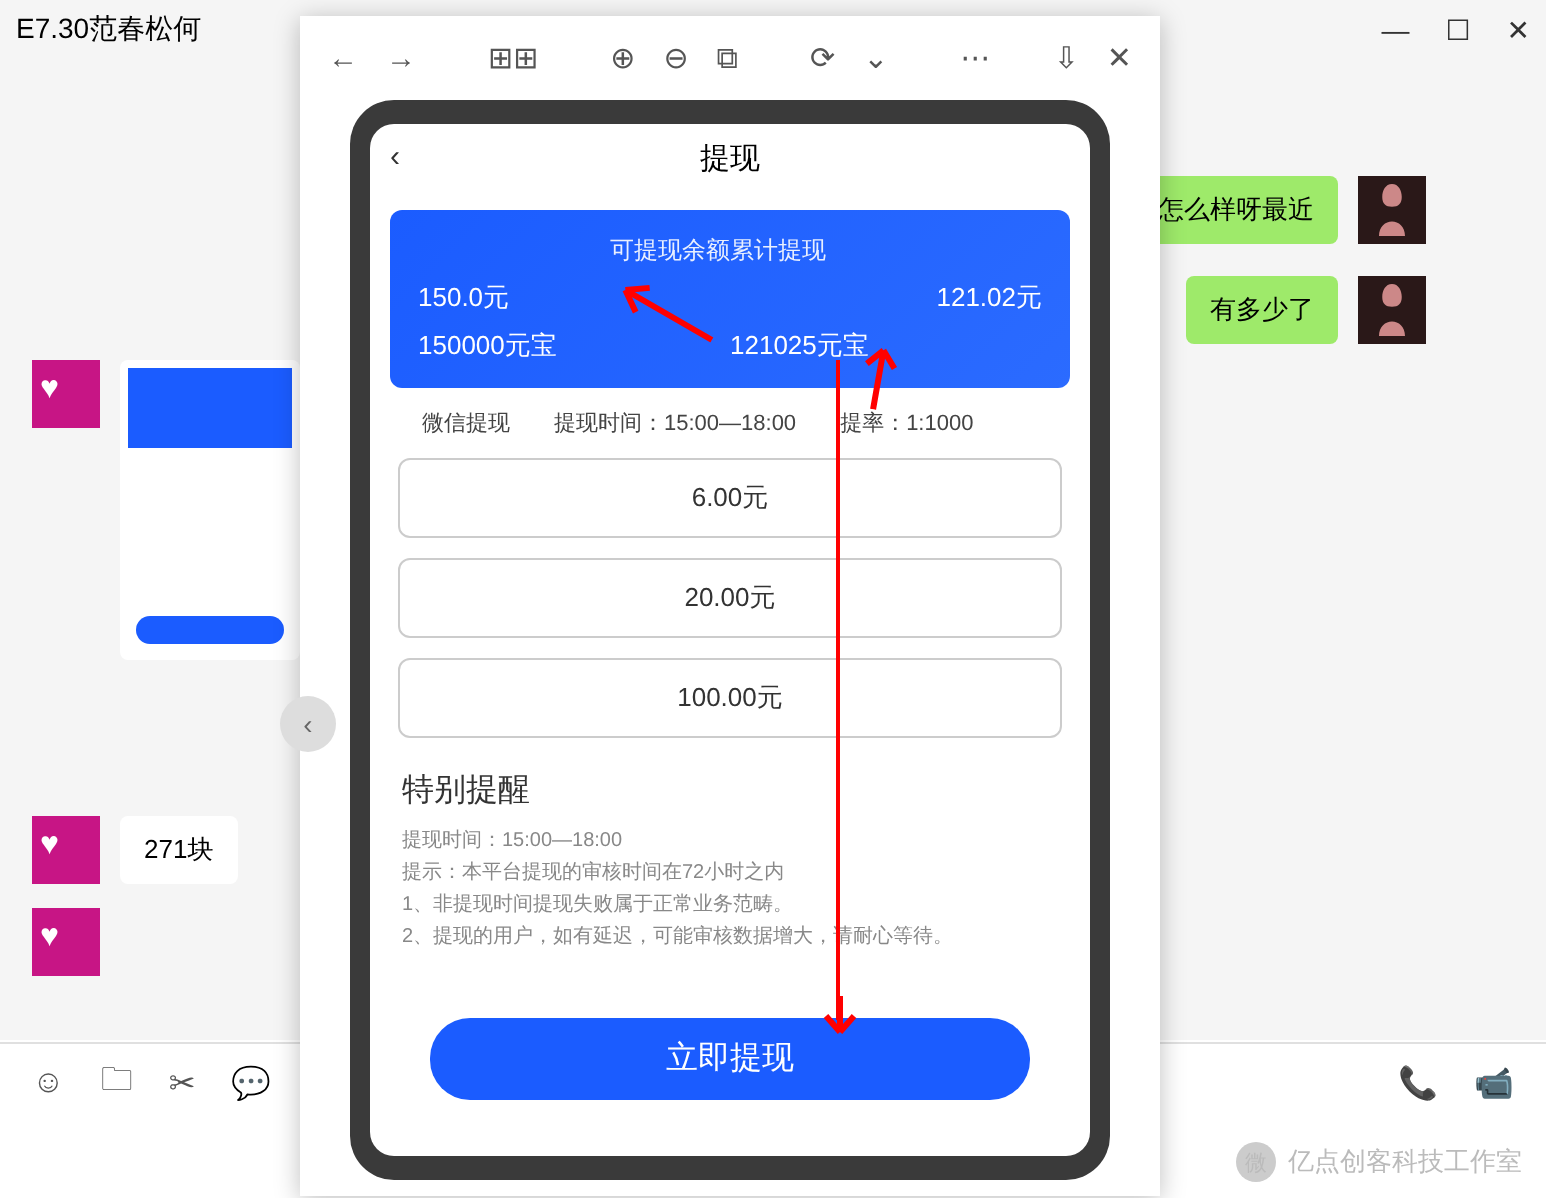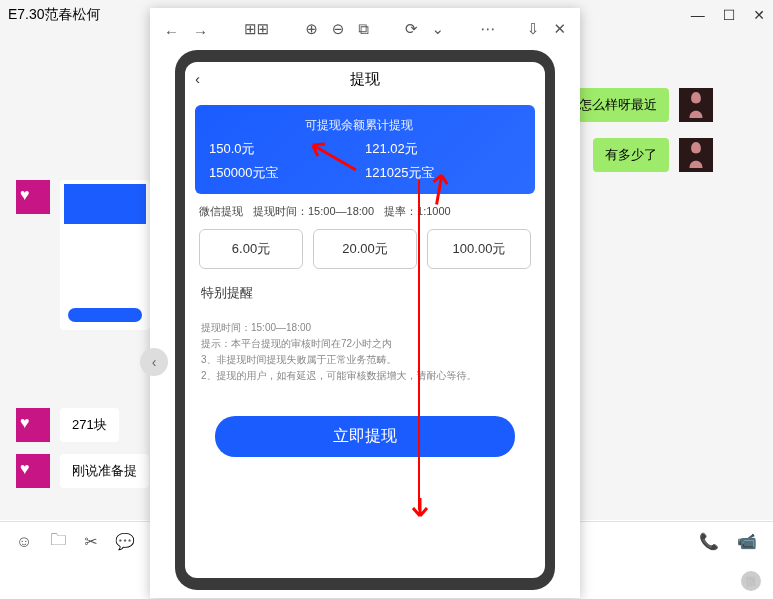--- a/index.html
+++ b/index.html
@@ -28,25 +28,25 @@
 .viewer-tb{height:42px;display:flex;align-items:center;gap:14px;padding:0 14px;color:#555}
 .viewer-tb .sp{width:8px}
 .viewer-tb span{font-size:15px;cursor:pointer}
 .viewer-body{position:relative;width:380px;height:540px;margin:0 auto;background:#3a3a3a;border-radius:22px;padding:12px 10px}
 .phone-screen{width:100%;height:100%;background:#fff;border-radius:12px;overflow:hidden;position:relative}
 .ps-title{text-align:center;font-size:15px;padding:8px 0;color:#000;position:relative}
 .ps-title .back{position:absolute;left:10px;top:8px;color:#333}
 .blue-card{margin:8px 10px 0;background:linear-gradient(135deg,#1b5cff,#2b6bff);border-radius:6px;padding:12px 14px;color:#fff;display:grid;grid-template-columns:1fr 1fr;gap:6px 0;font-size:12px}
 .blue-card .lbl{opacity:.9}
 .blue-card .val{font-size:13px}
-.info-line{display:flex;gap:10px;padding:10px 14px;font-size:11px;color:#444}
-.amt-grid{display:grid;grid-template-columns:1fr 1fr 1fr;gap:10px;padding:0 14px}
+.info-line{display:flex;gap:22px;padding:10px 26px;font-size:11px;color:#444}
+.amt-grid{display:grid;grid-template-columns:1fr;gap:10px;padding:0 14px}
 .amt{border:1px solid #ccc;border-radius:6px;text-align:center;padding:10px 0;font-size:13px;color:#333}
 .notice{padding:14px 16px;font-size:10px;color:#888;line-height:1.6}
-.notice .hd{color:#333;font-size:13px;margin-bottom:16px}
+.notice .hd{color:#333;font-size:16px;margin-bottom:4px}
 .withdraw-btn{margin:18px 30px 0;background:#1b5cff;color:#fff;text-align:center;padding:10px 0;border-radius:20px;font-size:16px}
 .nav-prev{position:absolute;left:-10px;top:340px;width:28px;height:28px;border-radius:50%;background:#ddd;display:flex;align-items:center;justify-content:center;color:#666;font-size:14px}
 .arrow{position:absolute;pointer-events:none}
 .arrow.a1{left:300px;top:140px;transform:rotate(210deg)}
 .arrow.a2{left:420px;top:170px;transform:rotate(280deg)}
 .longline{position:absolute;left:418px;top:180px;width:2px;height:330px;background:red}
 .watermark{position:absolute;right:12px;bottom:8px;display:flex;align-items:center;gap:6px;color:#bbb;font-size:13px}
 .watermark .logo{width:20px;height:20px;border-radius:50%;background:#ccc;display:flex;align-items:center;justify-content:center;font-size:11px}
 </style>
 </head>
@@ -90,21 +90,20 @@
     </div>
   </div>
 
   <div class="msg-in" style="top:378px">
     <div class="avatar"></div>
     <div class="bubble">271块</div>
   </div>
 
   <div class="msg-in" style="top:424px">
     <div class="avatar"></div>
-    <div class="bubble">刚说准备提</div>
   </div>
 
 </div>
 
 <div class="toolbar-bottom">
   <span>☺</span>
   <span>🗀</span>
   <span>✂</span>
   <span>💬</span>
   <div class="right">
@@ -137,52 +136,53 @@
   <div class="viewer-body">
     <div class="phone-screen">
       <div class="ps-title">
         <span class="back">‹</span>
         <span>提现</span>
       </div>
       <div class="blue-card">
         <div class="lbl" style="text-align:right">可提现余额</div>
         <div class="lbl">累计提现</div>
         <div class="val">150.0元</div>
-        <div class="val" style="">121.02元</div>
+        <div class="val" style="text-align:right">121.02元</div>
         <div class="val">150000元宝</div>
         <div class="val" style="">121025元宝</div>
       </div>
       <div class="info-line">
         <span>微信提现</span>
         <span>提现时间：15:00—18:00</span>
         <span>提率：1:1000</span>
       </div>
       <div class="amt-grid">
         <div class="amt">6.00元</div>
         <div class="amt">20.00元</div>
         <div class="amt">100.00元</div>
       </div>
       <div class="notice">
         <div class="hd">特别提醒</div>
         <div>提现时间：15:00—18:00</div>
         <div>提示：本平台提现的审核时间在72小时之内</div>
-        <div>3、非提现时间提现失败属于正常业务范畴。</div>
+        <div>1、非提现时间提现失败属于正常业务范畴。</div>
         <div>2、提现的用户，如有延迟，可能审核数据增大，请耐心等待。</div>
       </div>
       <div class="withdraw-btn">立即提现</div>
     </div>
   </div>
 </div>
 
 <svg class="arrow a1" width="60" height="30">
     <path d="M0 15 L50 15 M50 15 L40 8 M50 15 L40 22" stroke="red" stroke-width="3" fill="none"></path>
   </svg>
 <svg class="arrow a2" width="40" height="30">
     <path d="M0 15 L30 15 M30 15 L22 8 M30 15 L22 22" stroke="red" stroke-width="3" fill="none"></path>
   </svg>
 <div class="longline"></div>
 <svg style="position:absolute;left:405px;top:498px" width="30" height="20">
     <path d="M15 0 L15 18 M15 18 L8 10 M15 18 L22 10" stroke="red" stroke-width="3" fill="none"></path>
   </svg>
 
 <div class="watermark">
   <span class="logo">微</span>
+  <span>亿点创客科技工作室</span>
 </div>
 
 </body></html>

